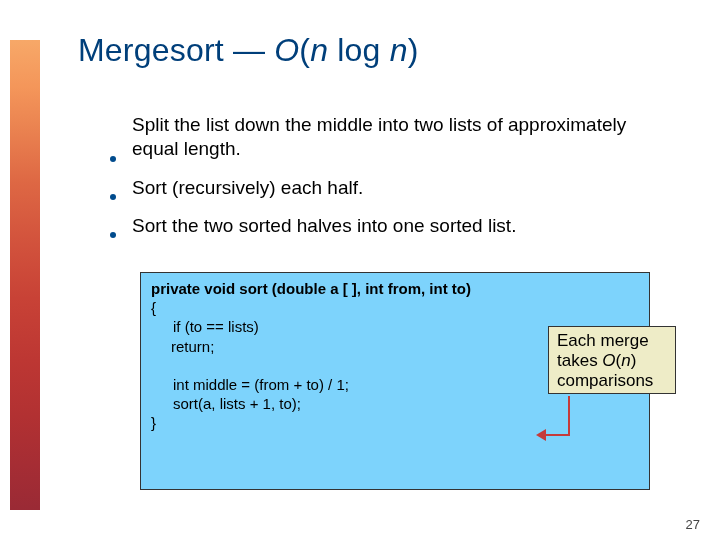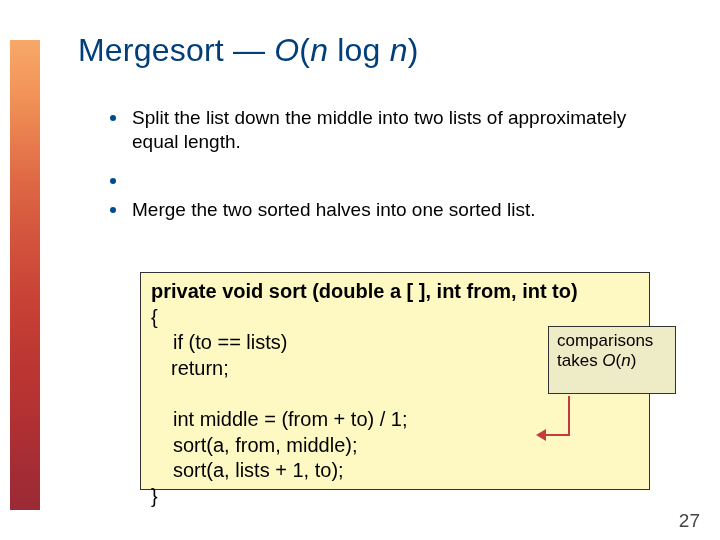--- a/index.html
+++ b/index.html
@@ -9,40 +9,40 @@
   .sb-top { position: absolute; left: 10px; top: 0; width: 30px; height: 40px; background: #fff; }
   .sb-grad { position: absolute; left: 10px; top: 40px; width: 30px; height: 470px;
              background: linear-gradient(to bottom,
                #f7a868 0%, #f4965a 10%, #e9804f 20%, #de6844 30%,
                #d3543d 42%, #c84236 55%, #bd3733 68%, #b23132 80%,
                #a62d34 90%, #9a2a35 100%); }
   .sb-white-strip { position: absolute; left: 0; top: 0; width: 10px; height: 540px; background: #fff; }
   .title { position: absolute; left: 78px; top: 32px; font-size: 32px; color: #003f7a; letter-spacing: 0.2px; }
   .title .ital { font-style: italic; }
   .bullets { position: absolute; left: 110px; top: 106px; width: 560px; }
-  .bullet-row { display: flex; align-items: flex-start; margin-bottom: 14px; }
+  .bullet-row { display: flex; align-items: flex-end; margin-bottom: 14px; margin-top: 7px; }
   .dot { width: 6px; height: 6px; background: #004b8d; border-radius: 50%; margin-top: 9px; margin-right: 16px; flex: 0 0 6px; }
   .btxt { font-size: 19px; line-height: 1.28; color: #000; }
   .codebox { position: absolute; left: 140px; top: 272px; width: 510px; height: 218px;
-             background: #fef9c3; border: 1px solid #333; padding: 6px 10px 6px 10px;
-             font-size: 20px; line-height: 1.28; color: #000; }
+             background: #7dd3fc; border: 1px solid #333; padding: 6px 10px 6px 10px;
+             font-size: 15px; line-height: 1.28; color: #000; }
   .codebox .sig { font-weight: bold; }
   .codebox .ind1 { margin-left: 22px; }
   .codebox .ind2 { margin-left: 20px; }
   .notebox { position: absolute; left: 548px; top: 326px; width: 128px; height: 68px;
              background: #eeecc7; border: 1px solid #333; padding: 4px 7px 4px 8px;
              font-size: 17px; line-height: 1.18; color: #000; }
   .notebox .ital { font-style: italic; }
   .arrow { position: absolute; left: 558px; top: 396px; width: 22px; height: 52px; }
   .arrow-line { position: absolute; left: 10px; top: 0; width: 2px; height: 40px; background: #c53a3a; }
   .arrow-turn { position: absolute; left: -12px; top: 38px; width: 24px; height: 2px; background: #c53a3a; }
   .arrow-head { position: absolute; left: -22px; top: 33px; width: 0; height: 0;
                 border-top: 6px solid transparent; border-bottom: 6px solid transparent;
                 border-right: 10px solid #c53a3a; }
-  .pagenum { position: absolute; right: 20px; bottom: 8px; font-size: 19px; color: #444; }
+  .pagenum { position: absolute; right: 20px; bottom: 8px; font-size: 13px; color: #444; }
 </style>
 </head>
 <body>
 
 <div class="slide">
 
   <div class="sidebar">
     <div class="sb-white-strip"></div>
     <div class="sb-top"></div>
     <div class="sb-grad"></div>
@@ -52,44 +52,45 @@
     <span>Mergesort — </span><span class="ital">O</span><span>(</span><span class="ital">n</span><span> log </span><span class="ital">n</span><span>)</span>
   </div>
 
   <div class="bullets">
     <div class="bullet-row">
       <div class="dot"></div>
       <div class="btxt">Split the list down the middle into two lists of approximately equal length.</div>
     </div>
     <div class="bullet-row">
       <div class="dot"></div>
+      <div class="btxt">Sort (recursively) each half.</div>
     </div>
     <div class="bullet-row">
       <div class="dot"></div>
-      <div class="btxt">Merge the two sorted halves into one sorted list.</div>
+      <div class="btxt">Sort the two sorted halves into one sorted list.</div>
     </div>
   </div>
 
   <div class="codebox">
     <div class="sig">private void sort (double a [ ], int from, int to)</div>
     <div>{</div>
     <div class="ind1">if (to == lists)</div>
     <div class="ind2">return;</div>
     <div>&nbsp;</div>
     <div class="ind1">int middle = (from + to) / 1;</div>
-    <div class="ind1">sort(a, from, middle);</div>
     <div class="ind1">sort(a, lists + 1, to);</div>
     <div>}</div>
   </div>
 
   <div class="notebox">
-    <div>comparisons</div>
+    <div>Each merge</div>
     <div>
       <span>takes </span><span class="ital">O</span><span>(</span><span class="ital">n</span><span>)</span>
     </div>
+    <div>comparisons</div>
   </div>
 
   <div class="arrow">
     <div class="arrow-line"></div>
     <div class="arrow-turn"></div>
     <div class="arrow-head"></div>
   </div>
 
   <div class="pagenum">27</div>
 

